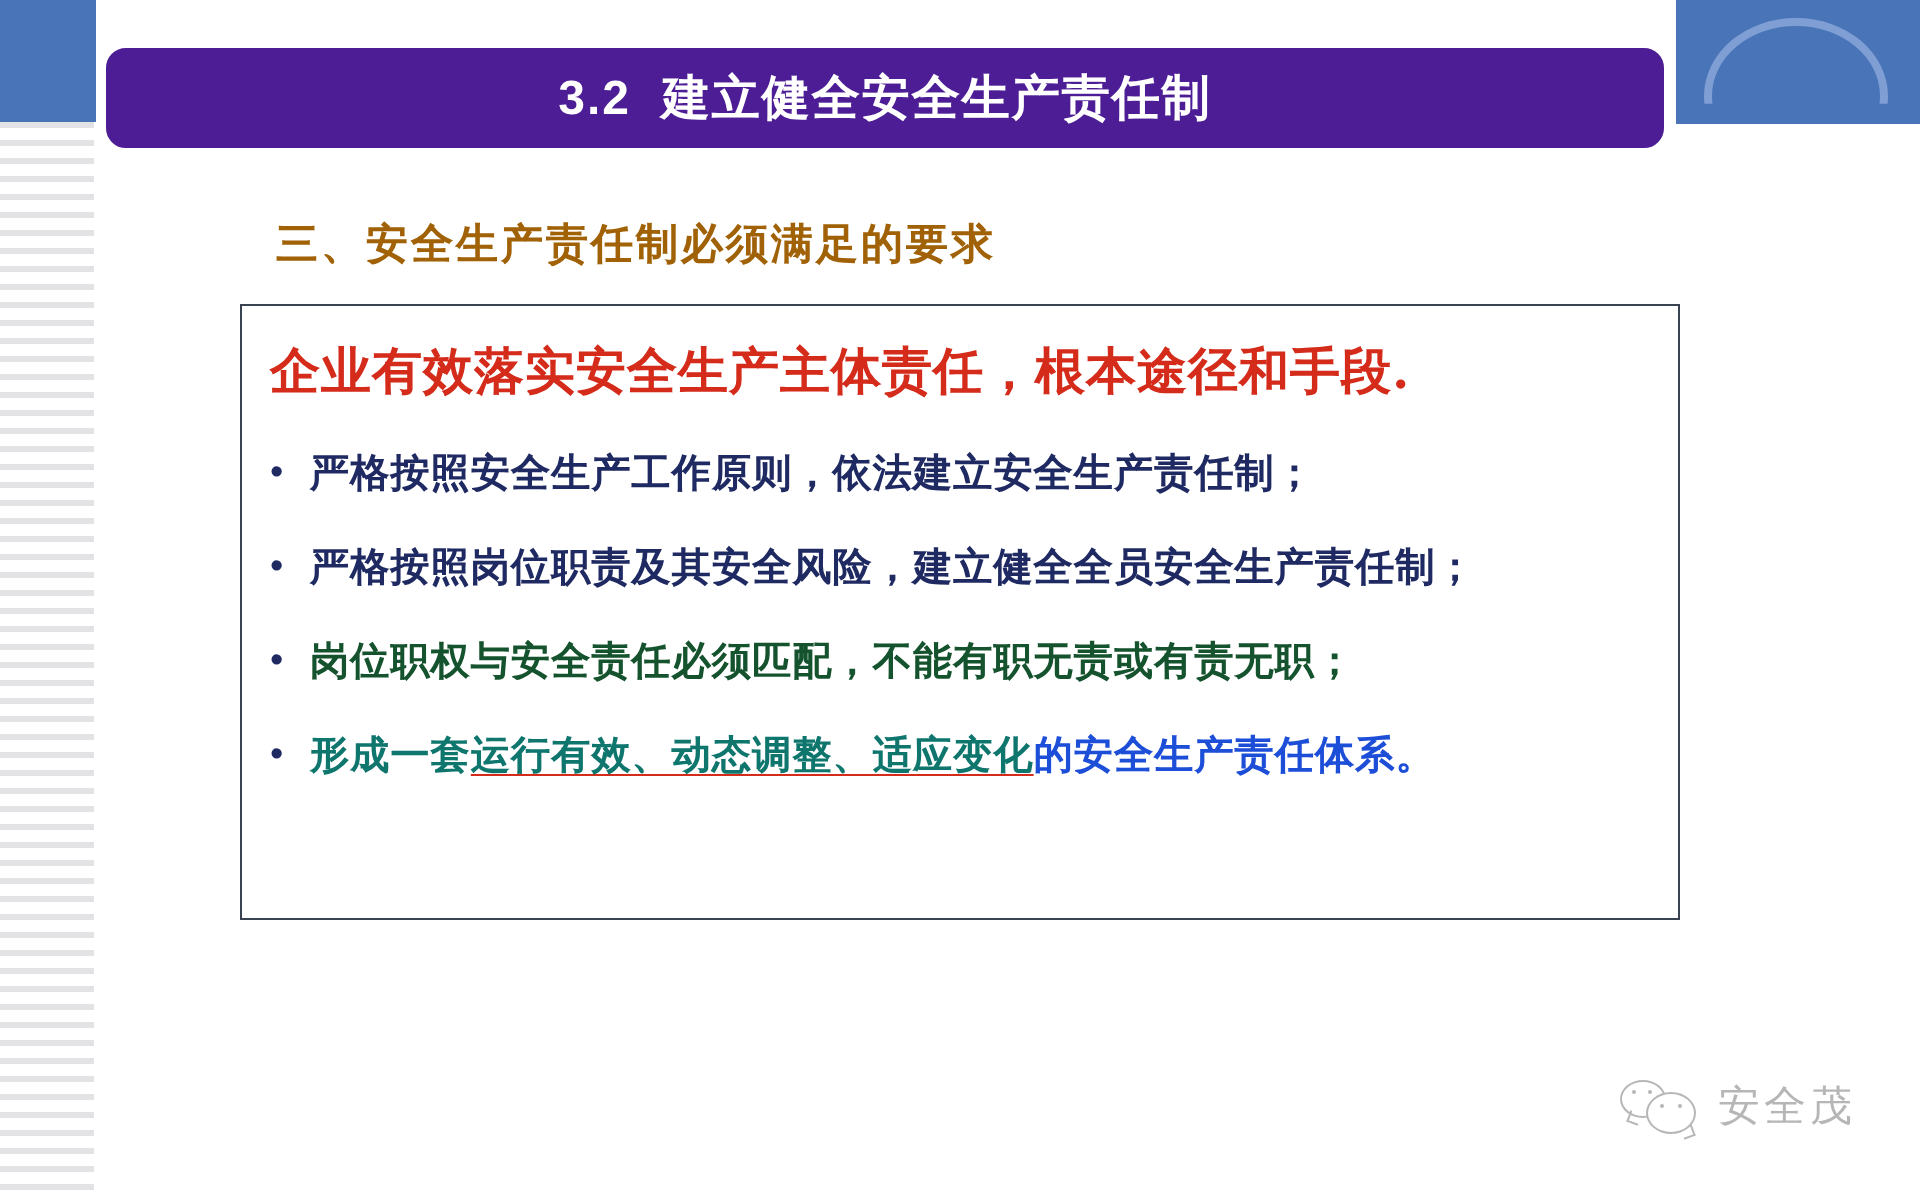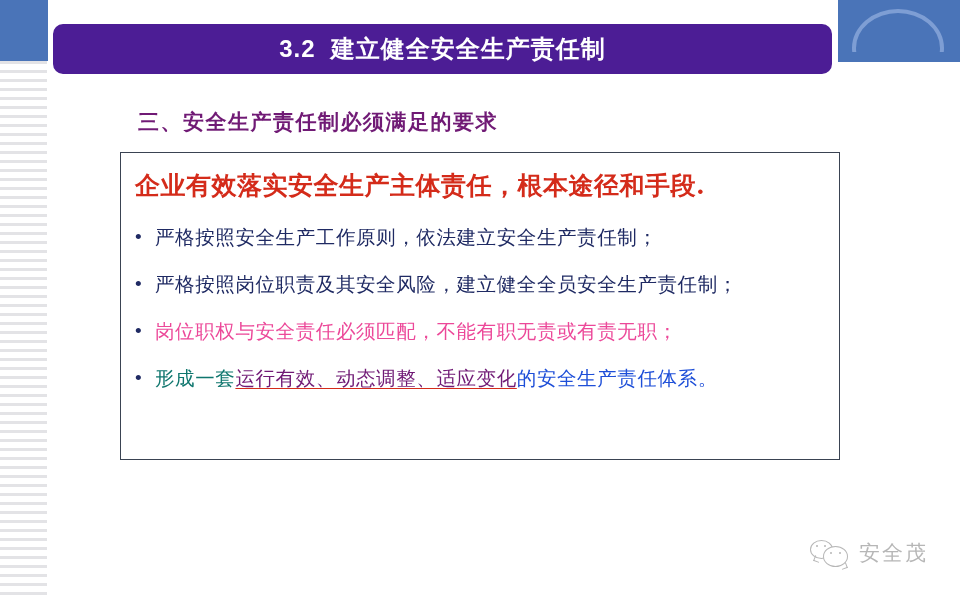--- a/index.html
+++ b/index.html
@@ -85,21 +85,21 @@
     font-weight: bold;
     letter-spacing: 1px;
     white-space: pre;
   }
 
   
   .section-heading {
     position: absolute;
     left: 138px;
     top: 108px;
-    color: #701a75;
+    color: #a16207;
     font-family: "DejaVu Serif", "Liberation Serif", serif;
     font-size: 21px;
     font-weight: bold;
     letter-spacing: 1.5px;
     white-space: nowrap;
   }
 
   
   .content-box {
     position: absolute;
@@ -142,21 +142,21 @@
     color: #1f2a63;
     font-size: 19px;
     line-height: 28px;
     padding-left: 6px;
     box-sizing: border-box;
   }
   .bullet-text {
     flex: 1 1 auto;
     color: #1f2a63;
     font-size: 19.5px;
-    font-weight: normal;
+    font-weight: bold;
     line-height: 28px;
     letter-spacing: 0.6px;
     white-space: nowrap;
   }
   .bullet-text .seg-red {
     color: #d42b1a;
     text-decoration: underline;
     text-decoration-color: #d42b1a;
     text-underline-offset: 3px;
   }
@@ -262,25 +262,25 @@
       <div class="bullet-row">
         <span class="bullet-dot">•</span>
         <span class="bullet-text"><span style="color: rgb(31, 42, 99);">严格按照安全生产工作原则，依法建立安全生产责任制；</span></span>
       </div>
       <div class="bullet-row">
         <span class="bullet-dot">•</span>
         <span class="bullet-text"><span style="color: rgb(31, 42, 99); text-align: right;">严格按照岗位职责及其安全风险，建立健全全员安全生产责任制；</span></span>
       </div>
       <div class="bullet-row">
         <span class="bullet-dot">•</span>
-        <span class="bullet-text"><span style="color: #ec4899;">岗位职权与安全责任必须匹配，不能有职无责或有责无职；</span></span>
-      </div>
-      <div class="bullet-row">
-        <span class="bullet-dot">•</span>
-        <span class="bullet-text"><span style="color: #0f766e;">形成一套</span><span class="seg-red" style="color: #701a75; text-align: center;">运行有效、动态调整、适应变化</span><span style="color: #1d4ed8; margin-top: 33px;">的安全生产责任体系。</span></span>
+        <span class="bullet-text"><span style="color: #14532d;">岗位职权与安全责任必须匹配，不能有职无责或有责无职；</span></span>
+      </div>
+      <div class="bullet-row">
+        <span class="bullet-dot">•</span>
+        <span class="bullet-text"><span style="color: #0f766e;">形成一套</span><span class="seg-red" style="color: #0f766e; text-align: center;">运行有效、动态调整、适应变化</span><span style="color: #1d4ed8; margin-top: 33px;">的安全生产责任体系。</span></span>
       </div>
     </div>
 
   </div>
 
   <div class="watermark">
     <span class="wechat-icon">
       <span class="bub-back"></span>
       <span class="bub-front"></span>
       <span class="dot d1"></span>

